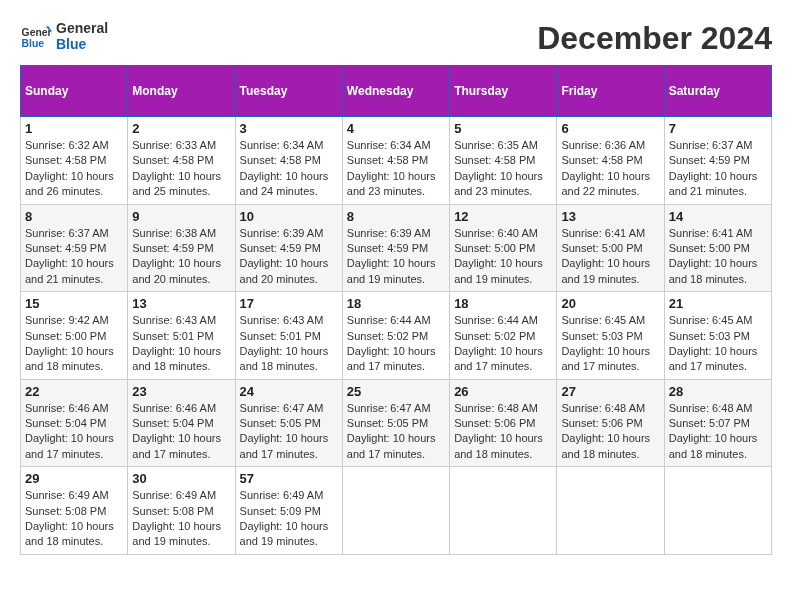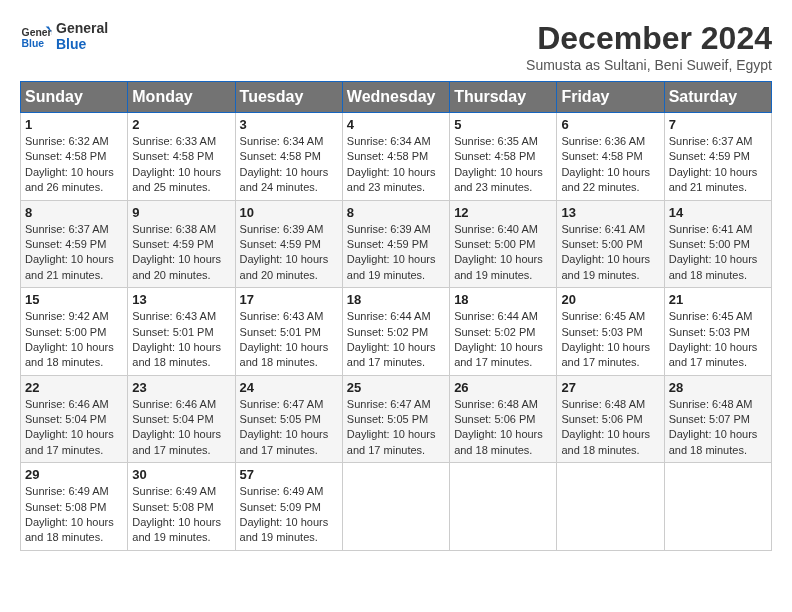--- a/index.html
+++ b/index.html
@@ -19,43 +19,43 @@
     .logo {
       display: flex;
       align-items: center;
     }
     .logo-icon {
       width: 32px;
       height: 32px;
       margin-right: 4px;
     }
     .title-area {
-      text-align: right;
+      text-align: center;
       margin-left: 36px;
     }
     .month-title {
       font-size: 32px;
       font-weight: bold;
       color: #333;
     }
     .location-title {
       font-size: 14px;
       color: #555;
     }
     table {
       width: 100%;
       border-collapse: collapse;
       font-size: 10px;
     }
     thead tr th {
-      background-color: #737373;
+      background-color: #a21caf;
       color: #fff;
-      padding: 6px 4px;
+      padding: 18px 4px;
       text-align: left;
-      font-size: 16px;
+      font-size: 12px;
       font-weight: bold;
       border: 1px solid #1565c0;
     }
     tbody tr td {
       border: 1px solid #ccc;
       vertical-align: top;
       padding: 4px;
       width: calc(100% / 7);
       min-height: 70px;
       background: #fff;
@@ -89,21 +89,20 @@
       <text x="2" y="34" font-size="13" font-weight="bold" fill="#1565c0">Blue</text>
       <polygon points="32,8 40,16 36,8" fill="#1565c0"></polygon>
     </svg>
     <div>
       <div style="font-size:14px;font-weight:bold;color:#333;">General</div>
       <div style="font-size:14px;font-weight:bold;color:#1565c0;">Blue</div>
     </div>
   </div>
   <div class="title-area">
     <div class="month-title">December 2024</div>
-    <div class="location-title">Sumusta as Sultani, Beni Suweif, Egypt</div>
   </div>
 </div>
 
 <table>
   <thead>
     <tr>
       <th>Sunday</th>
       <th>Monday</th>
       <th>Tuesday</th>
       <th>Wednesday</th>

